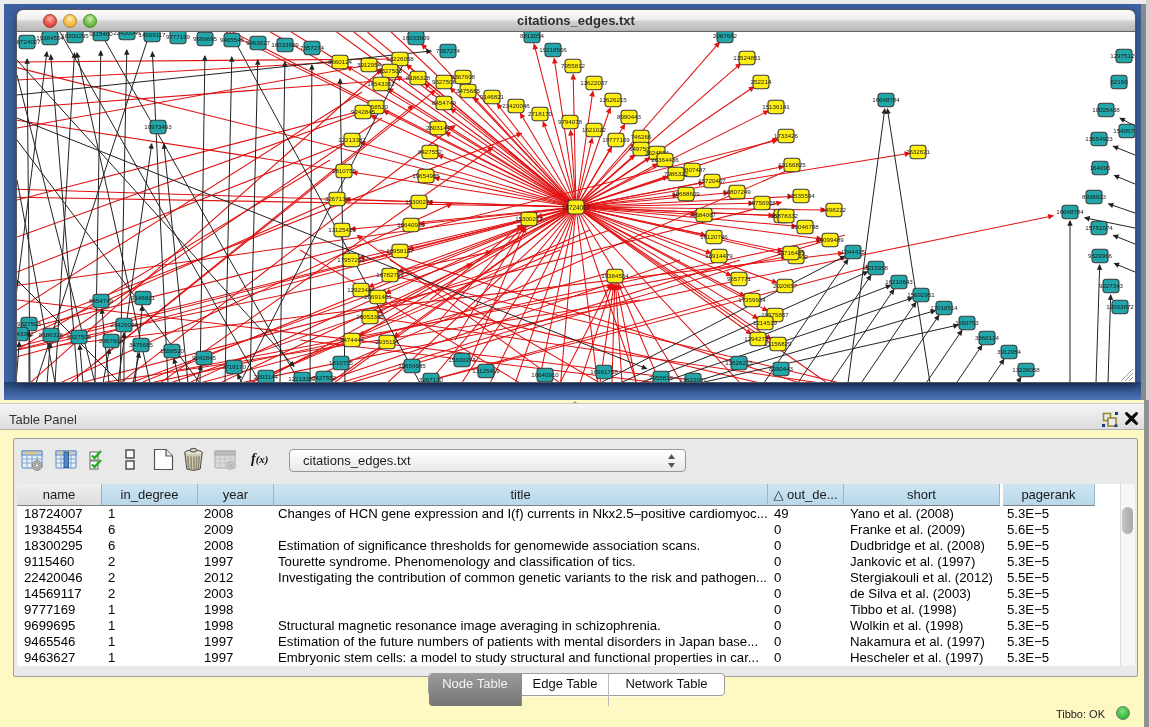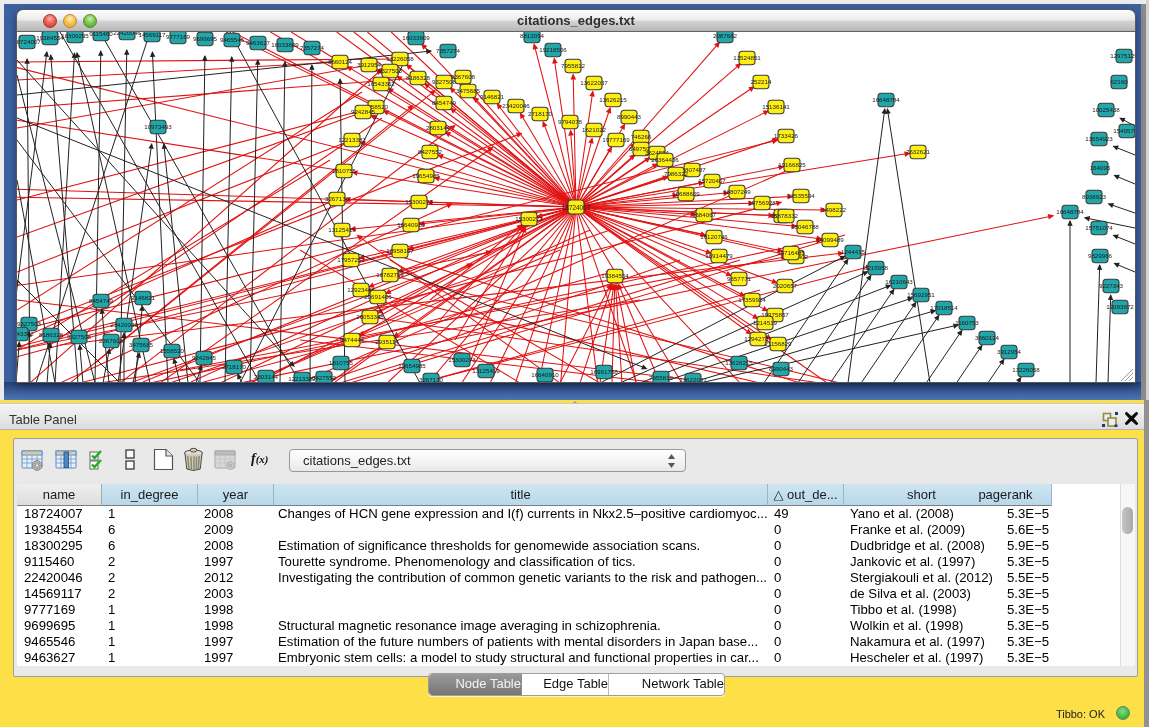--- a/index.html
+++ b/index.html
@@ -20,21 +20,21 @@
      background:linear-gradient(180deg,#fdfdfd 0%,#ececec 45%,#d2d2d2 55%,#bcbcbc 92%,#b3b3b3 100%);
      border-bottom:1px solid #636363;box-sizing:border-box;}
   #titletext{left:0;top:3px;width:1118px;text-align:center;font-size:13px;font-weight:700;color:#2f2f2f;}
   .tl{top:4px;width:12px;height:12px;border-radius:50%;}
   #tl-r{left:26px;background:radial-gradient(circle at 50% 32%,#ffb3ac 0%,#ee6a5f 40%,#d94439 75%,#b33229 100%);border:1px solid #a8352c;}
   #tl-y{left:46px;background:radial-gradient(circle at 50% 32%,#ffeebc 0%,#f6c351 45%,#eca935 80%,#c9882a 100%);border:1px solid #b8872e;}
   #tl-g{left:66px;background:radial-gradient(circle at 50% 32%,#cdeeb9 0%,#82c556 45%,#5aa933 80%,#3f8c23 100%);border:1px solid #499224;}
   #canvas{left:0;top:22px;width:1118px;height:350px;background:#ffffff;}
 
   
-  #tpanel{left:0;top:400px;width:1149px;height:327px;background:#fde047;}
+  #tpanel{left:0;top:400px;width:1149px;height:327px;background:#fef9c3;}
   #tp-header{left:0;top:3px;width:1149px;height:27px;
      background:linear-gradient(180deg,#f4f4f4 0%,#e9e9e9 50%,#dcdcdc 100%);
      border-top:1px solid #c8c8c8;border-bottom:1px solid #b4b4b4;box-sizing:border-box;}
   #tp-title{left:9px;top:8px;font-size:13px;color:#333;}
   #content{left:13px;top:38px;width:1123px;height:237px;
      background:#e9e9e9;border:1px solid #9e9e9e;border-radius:2px;}
 
   
   #toolbar{left:6px;top:6px;width:1110px;height:36px;text-decoration:underline;}
   .dropdown{left:269px;top:4px;width:397px;height:23px;border:1px solid #989898;border-radius:4px;
@@ -50,21 +50,21 @@
   .hgray{background:linear-gradient(180deg,#efefef,#dddddd);border-right:1px solid #a8a8a8;}
   .row{position:absolute;left:0;height:16px;width:1103px;font-size:13.2px;color:#000;}
   .c{position:absolute;top:0;height:16px;line-height:16px;white-space:nowrap;overflow:hidden;}
   
   #sbar{left:1106px;top:45px;width:14px;height:182px;background:#f7f7f7;border-left:1px solid #dcdcdc;}
   #sthumb{left:1px;top:23px;width:11px;height:27px;border-radius:6px;background:linear-gradient(90deg,#c6c6c6,#a8a8a8);}
 
   
   #tabs{left:428px;top:273px;width:295px;height:21px;border:1px solid #9d9d9d;border-radius:4px;background:#fff;
         box-shadow:0 1px 0 rgba(255,255,255,.7);}
-  .tab{position:absolute;top:0;height:21px;font-size:13px;line-height:20px;text-align:right;color:#111;}
+  .tab{position:absolute;top:0;height:32px;font-size:13px;line-height:20px;text-align:center;color:#111;}
   #tab1{left:0;width:93px;color:#f4f4f4;background:linear-gradient(180deg,#9a9a9a,#757575);
         border-radius:4px 0 0 4px;border-right:1px solid #8b8b8b;box-sizing:border-box;}
   #tab2{left:93px;width:87px;border-right:1px solid #bbb;box-sizing:border-box;}
   #tab3{left:180px;width:115px;}
 
   #memory{right:44px;top:308px;font-size:11px;color:#222;}
   #memdot{left:1116px;top:306px;width:12px;height:12px;border-radius:50%;
       background:radial-gradient(circle at 45% 35%,#7fe07f,#2fba2f 70%,#1d9e1d);border:1px solid #777;}
 </style>
 </head>
@@ -700,21 +700,21 @@
         </div>
       </div>
       <div class="abs" id="tbl">
         <div class="hrow">
 <div class="hcell hgray" style="left:0px;width:85px">name</div>
 <div class="hcell" style="left:85px;width:96px">in_degree</div>
 <div class="hcell" style="left:181px;width:76px">year</div>
 <div class="hcell" style="left:257px;width:494px">title</div>
 <div class="hcell" style="left:751px;width:76px">△ out_de...</div>
 <div class="hcell" style="left:827px;width:156px">short</div>
-<div class="hcell" style="left:943px;width:92px">pagerank</div>
+<div class="hcell" style="left:986px;width:92px">pagerank</div>
 </div>
 <div class="row" style="top:22px">
 <div class="c" style="left:7px;width:78px">18724007</div>
 <div class="c" style="left:91px;width:90px">1</div>
 <div class="c" style="left:187px;width:70px">2008</div>
 <div class="c" style="left:261px;width:490px">Changes of HCN gene expression and I(f) currents in Nkx2.5–positive cardiomyoc...</div>
 <div class="c" style="left:757px;width:70px">49</div>
 <div class="c" style="left:833px;width:150px">Yano et al. (2008)</div>
 <div class="c" style="left:990px;width:85px">5.3E−5</div>
 </div>

